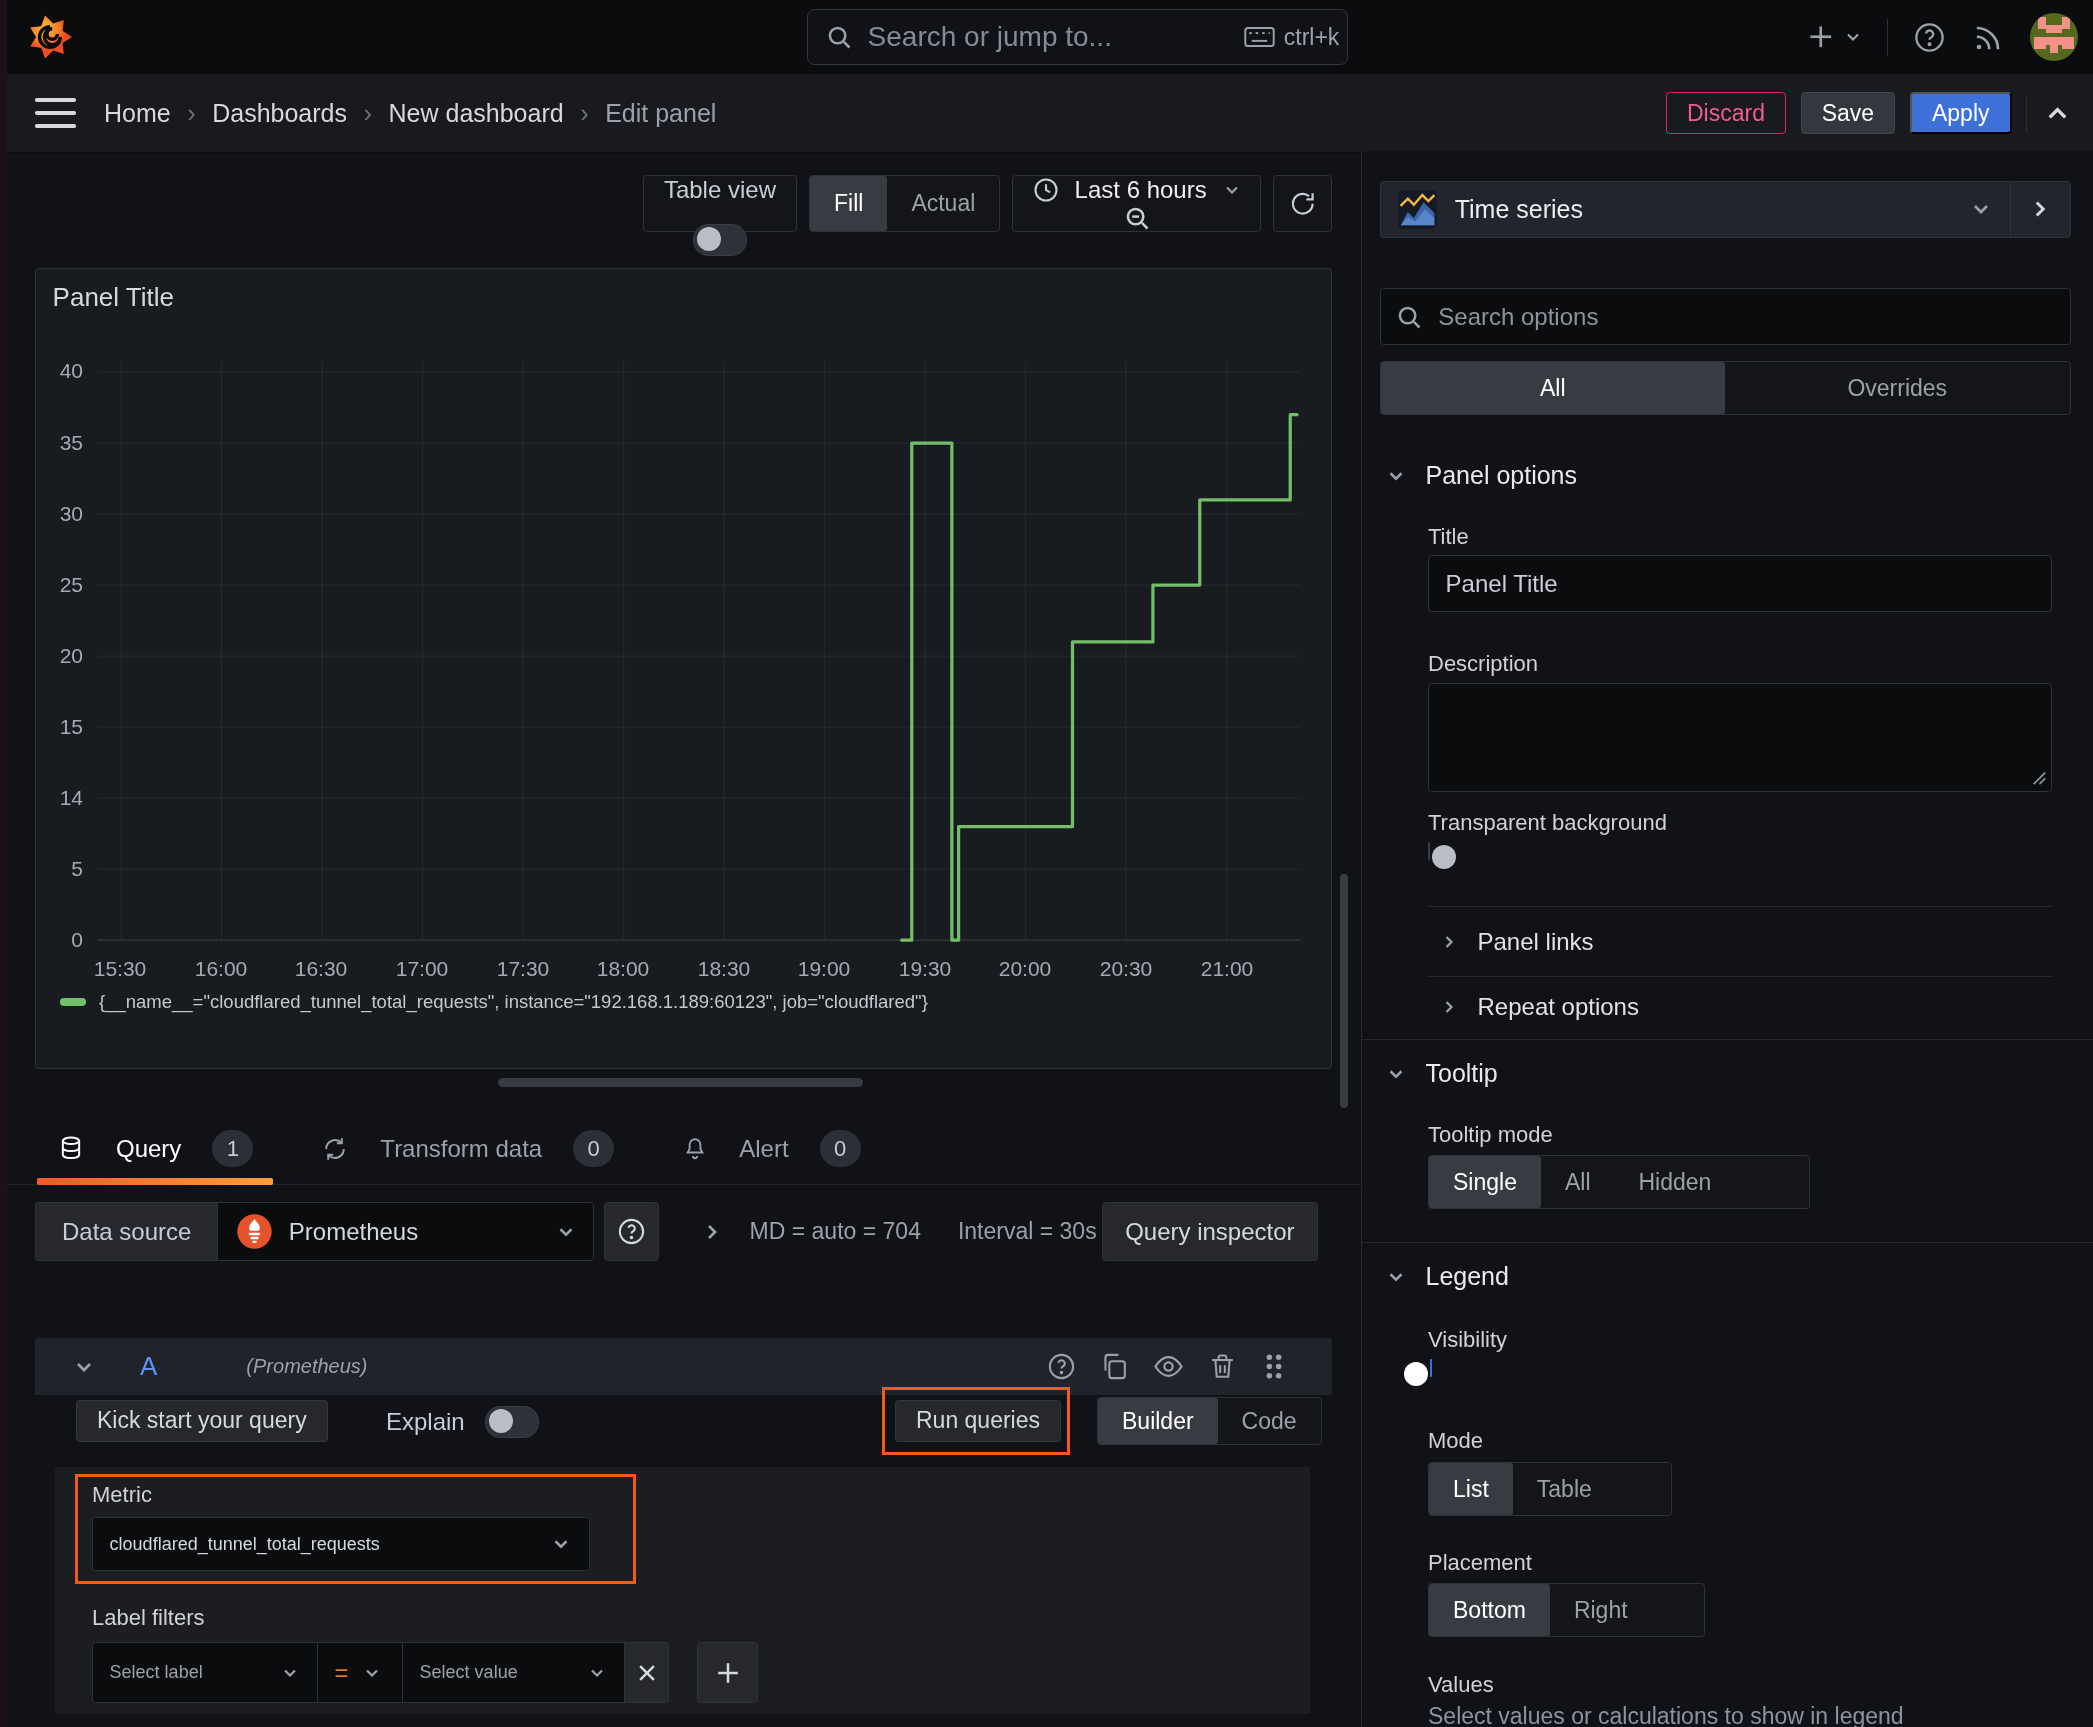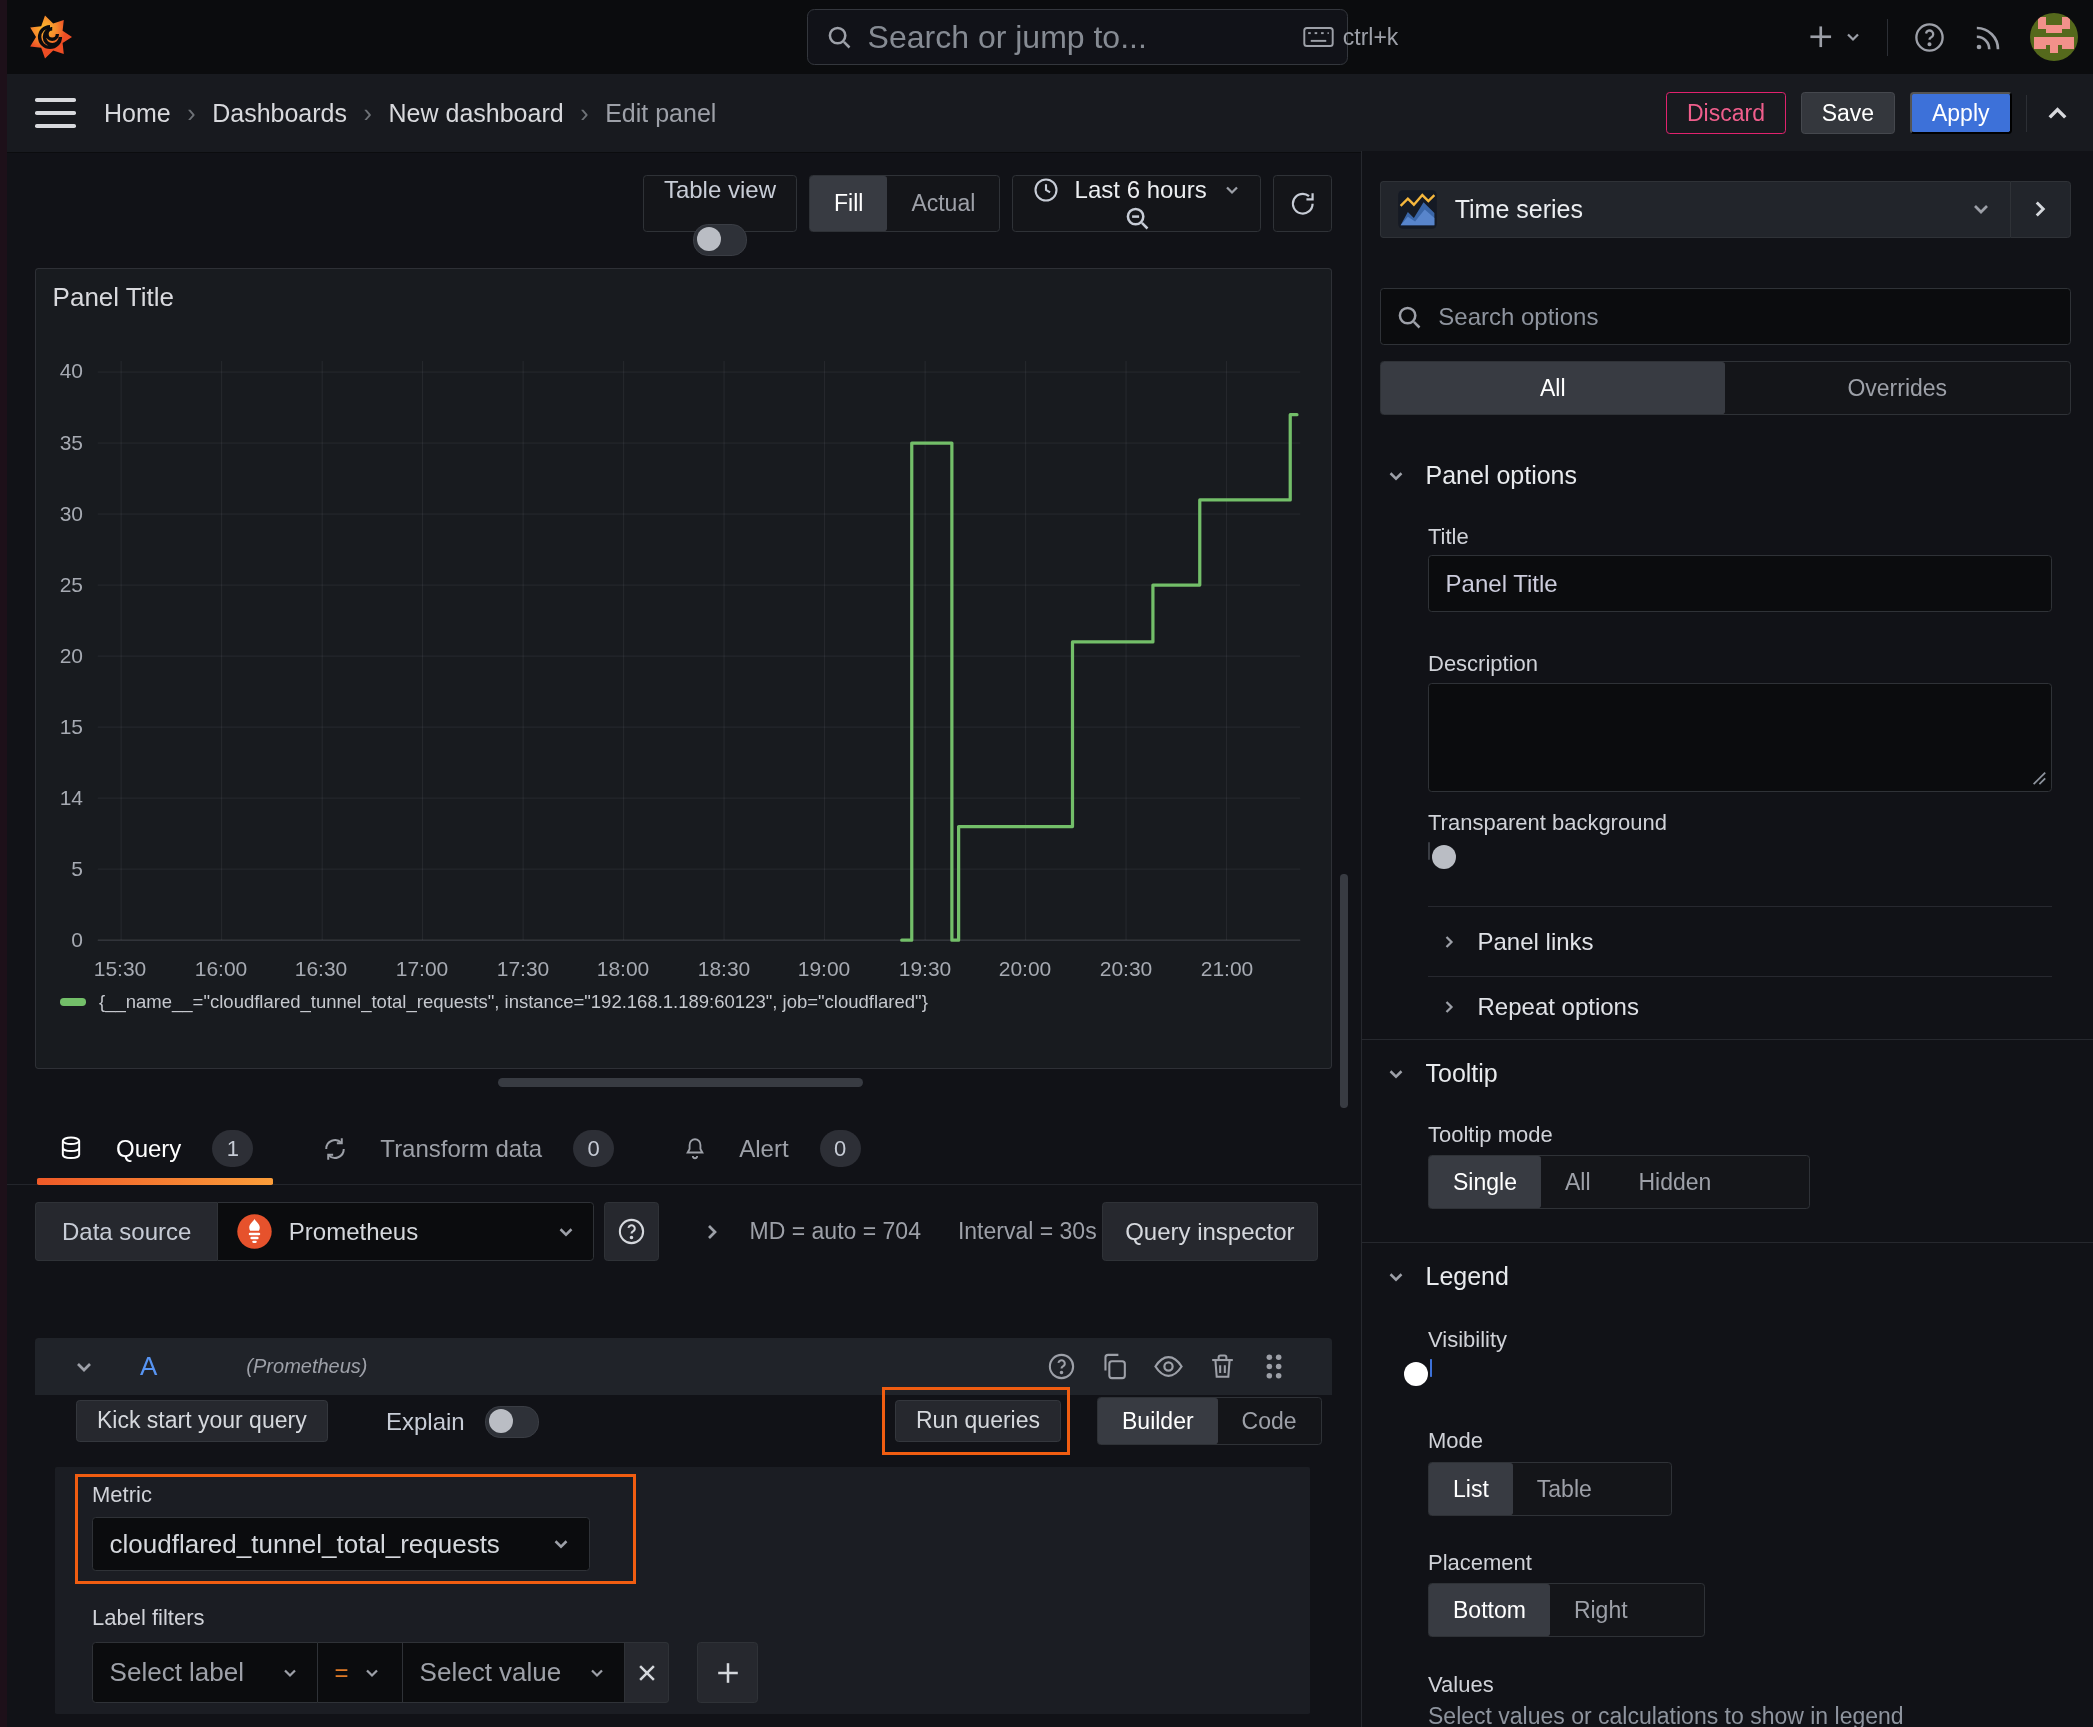--- a/index.html
+++ b/index.html
@@ -6,21 +6,21 @@
   #app{position:relative;width:2093px;height:1728px;background:#111217;overflow:hidden;
        font-family:"Liberation Sans","DejaVu Sans",sans-serif;color:#ccccdc;}
   .abs{position:absolute;}
   svg{display:block;}
   .icon{color:#9da0a8;}
   
   #topnav{position:absolute;left:0;top:0;width:2093px;height:74px;background:#0b0c0e;}
   #edge-strip{position:absolute;left:0;top:0;width:6.5px;height:1728px;background:#1d1019;z-index:60;}
   #searchbox{position:absolute;left:807px;top:9.2px;width:506px;height:54px;background:#111218;
      border:0.9px solid #34373d;border-radius:7.4px;display:flex;align-items:center;padding:0 16.6px;gap:13px;}
-  #searchbox input{flex:1;background:transparent;border:none;outline:none;color:#9da0a8;font-size:32px;
+  #searchbox input{flex:1;background:transparent;border:none;outline:none;color:#9da0a8;font-size:28px;
      font-family:inherit;}
   #searchbox input::placeholder{color:#868b93;}
   .kbd-hint{display:flex;align-items:center;gap:9.2px;color:#9da0a8;font-size:23px;}
   #nav-right{position:absolute;right:14.8px;top:0;height:74px;display:flex;align-items:center;gap:24px;}
   .navdiv{width:0.9px;height:37px;background:#2c2f35;}
   
   #crumbbar{position:absolute;left:0;top:74px;width:2093px;height:78px;background:#181a1f;
      display:flex;align-items:center;border-bottom:0.9px solid #0b0c0e;}
   #hamburger{margin:0 28px 0 35px;display:flex;flex-direction:column;gap:8.3px;cursor:pointer;}
   #hamburger span{width:41px;height:4.6px;background:#d8d9dd;border-radius:1.8px;}
@@ -97,21 +97,21 @@
   .gbtn{height:42px;background:#26282e;border:0.9px solid #34373d;border-radius:3.7px;display:flex;align-items:center;
      padding:0 20px;font-size:23px;color:#d5d8dd;cursor:pointer;box-sizing:border-box;}
   #buildercode{position:absolute;left:1062px;top:-1.8px;height:48px;}
   
   #builder{position:absolute;left:20px;top:129px;width:1255px;height:247px;background:#1b1d23;border-radius:1.8px;}
   #metric-annot{position:absolute;left:20px;top:6.5px;width:561px;height:110px;border:3.7px solid #f05d11;box-sizing:border-box;}
   .flabel{font-size:22px;color:#d0d2d8;}
   #metric-label{position:absolute;left:37px;top:14.8px;}
   .dd{background:#0b0c0e;border:0.9px solid #2f3237;border-radius:3.7px;display:flex;align-items:center;
      padding:0 16.6px;box-sizing:border-box;cursor:pointer;gap:13px;}
-  .dd .val{flex:1;font-size:26px;color:#d5d8dd;white-space:nowrap;}
+  .dd .val{flex:1;font-size:18px;color:#d5d8dd;white-space:nowrap;}
   .dd .val.placeholder{color:#9da0a8;}
   #metric-dd{position:absolute;left:37px;top:50px;width:498px;height:54px;}
   #lf-label{position:absolute;left:37px;top:138px;}
   #lf-row{position:absolute;left:37px;top:175px;height:61px;display:flex;align-items:flex-end;}
   #lf-row .dd{height:61px;border-radius:0;}
   #lf-row .dd:first-child{border-radius:3.7px 0 0 3.7px;}
   .op-eq{color:#e07b27;font-size:24px;}
   #lf-x{height:61px;width:44px;background:#26282e;border:0.9px solid #2f3237;border-left:none;border-radius:0 3.7px 3.7px 0;
      display:flex;align-items:center;justify-content:center;color:#d5d8dd;font-size:25px;cursor:pointer;box-sizing:border-box;}
   #lf-add{height:61px;width:61px;background:#26282e;border:0.9px solid #2f3237;border-radius:3.7px;margin-left:28px;

